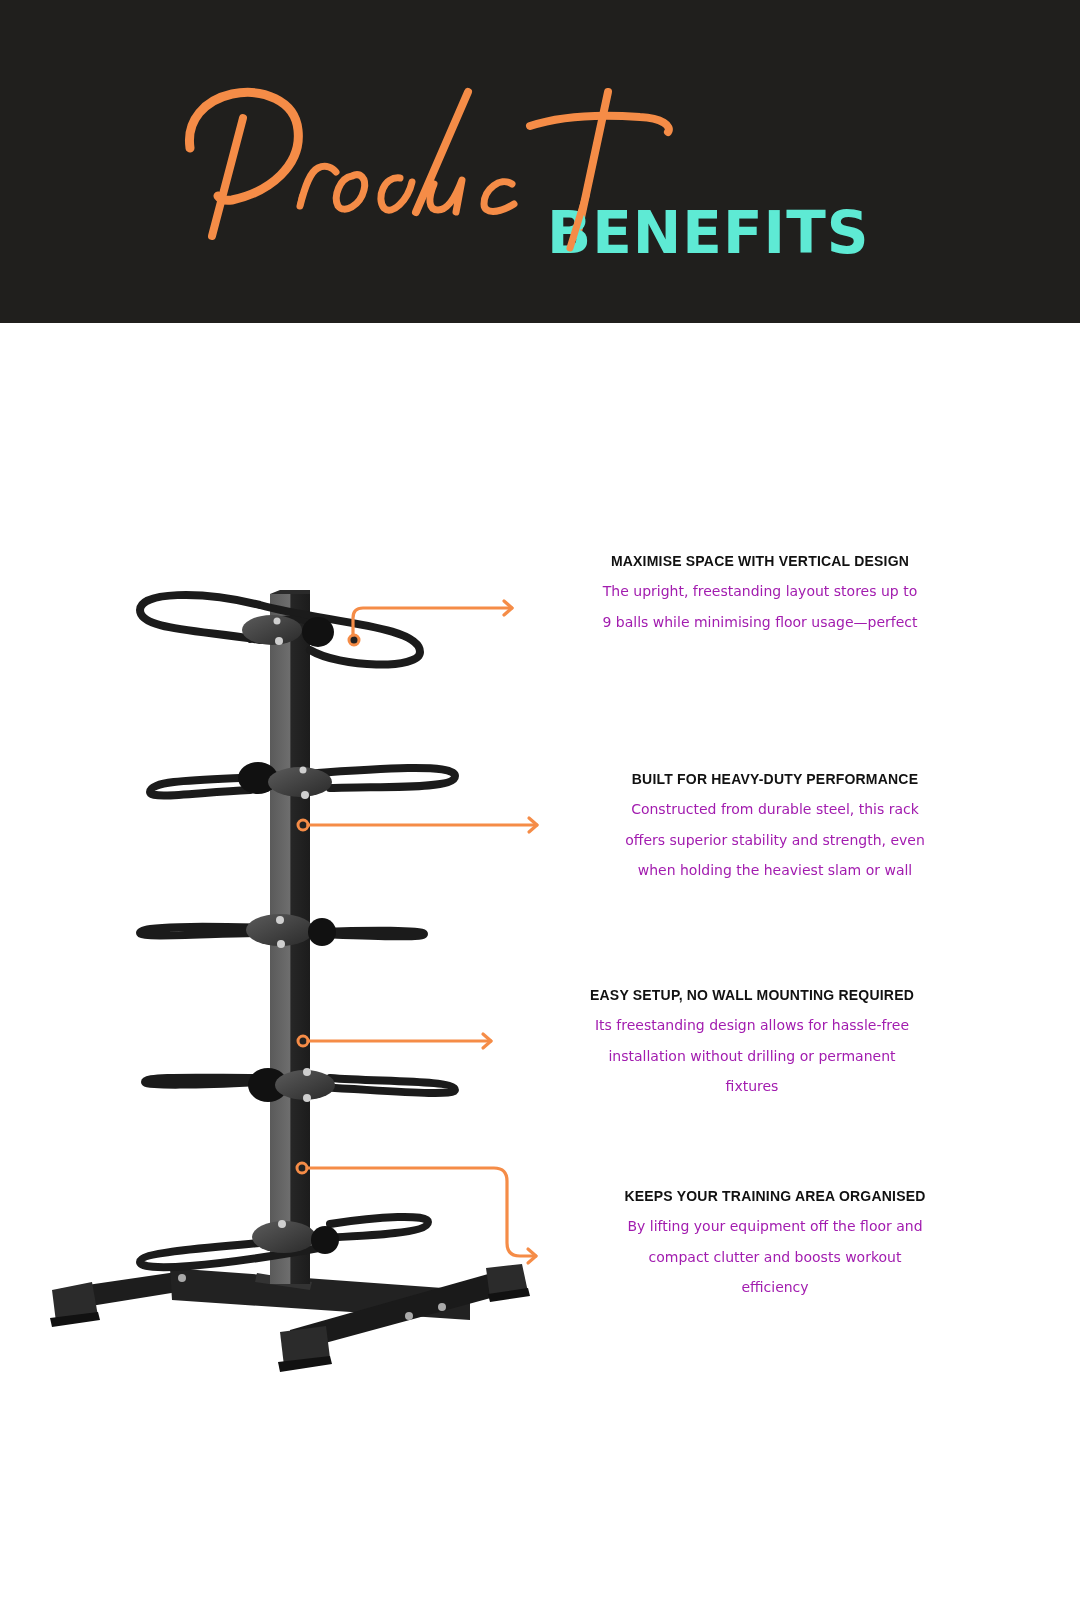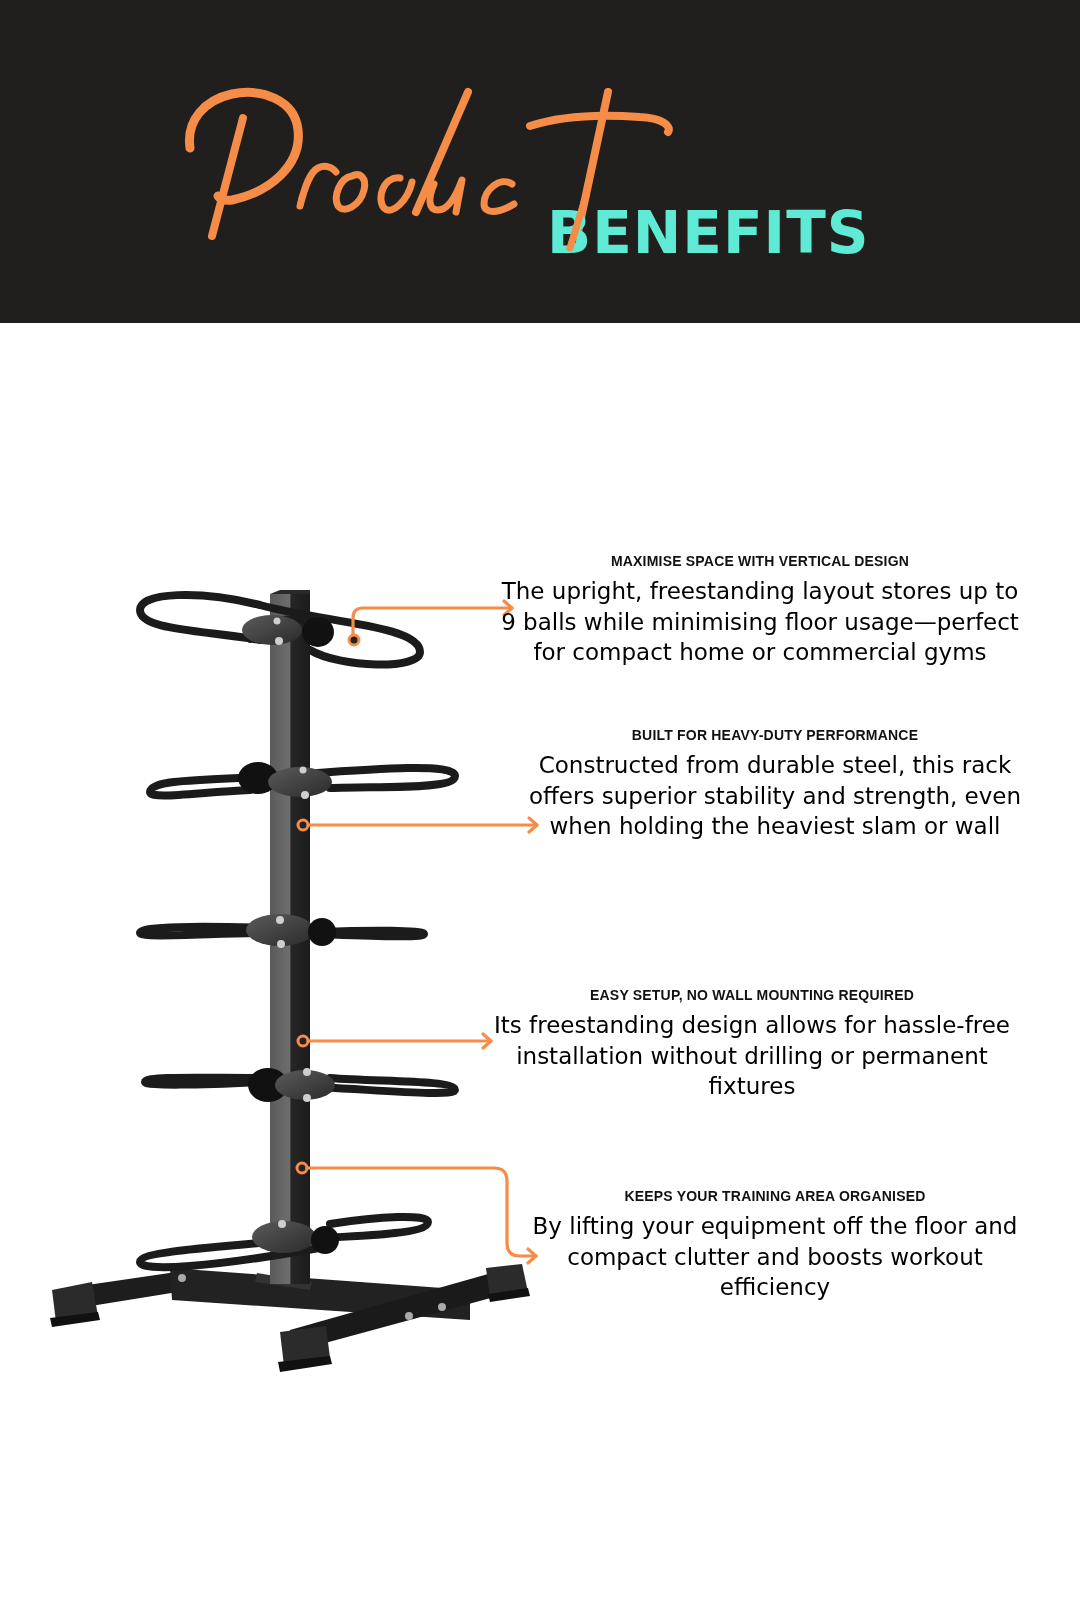--- a/index.html
+++ b/index.html
@@ -28,21 +28,21 @@
     .benefit {
       position: absolute; text-align: center;
     }
     .benefit .b-title {
       font-family: "Liberation Sans", sans-serif;
       font-weight: bold; font-size: 14px; line-height: 30px;
       letter-spacing: 0.2px; white-space: nowrap; color: #111;
     }
     .benefit .b-line {
       font-family: "DejaVu Sans", sans-serif;
-      font-size: 23px; line-height: 30.5px; white-space: nowrap; color: #000000;
+      font-size: 14px; line-height: 30.5px; white-space: nowrap; color: #a21caf;
     }
   </style>
 </head>
 <body>
 
 <div class="header">
   <svg class="script-svg" width="1080" height="323" viewBox="0 0 1080 323">
     <text x="-9999" y="-9999">Product</text>
     <g fill="none" stroke="#F58C47" stroke-linecap="round" stroke-linejoin="round">
 
@@ -183,24 +183,23 @@
       <path d="M307 1168 L 494 1168 Q 507 1168, 507 1181 L 507 1243 Q 507 1256, 520 1256 L 536 1256"></path>
       <path d="M528 1249 L 536 1256 L 528 1263"></path>
     </g>
   </g>
 </svg>
 
 <div class="benefit" style="left:500px; top:546px; width:520px;">
   <div class="b-title">MAXIMISE SPACE WITH VERTICAL DESIGN</div>
   <div class="b-line">The upright, freestanding layout stores up to</div>
   <div class="b-line">9 balls while minimising floor usage—perfect</div>
-  <div class="b-line">for compact home or commercial gyms</div>
-</div>
-
-<div class="benefit" style="left:520px; top:720px; width:510px;">
+</div>
+
+<div class="benefit" style="left:520px; top:764px; width:510px;">
   <div class="b-title">BUILT FOR HEAVY-DUTY PERFORMANCE</div>
   <div class="b-line">Constructed from durable steel, this rack</div>
   <div class="b-line">offers superior stability and strength, even</div>
   <div class="b-line">when holding the heaviest slam or wall</div>
 </div>
 
 <div class="benefit" style="left:488px; top:980px; width:528px;">
   <div class="b-title">EASY SETUP, NO WALL MOUNTING REQUIRED</div>
   <div class="b-line">Its freestanding design allows for hassle-free</div>
   <div class="b-line">installation without drilling or permanent</div>

